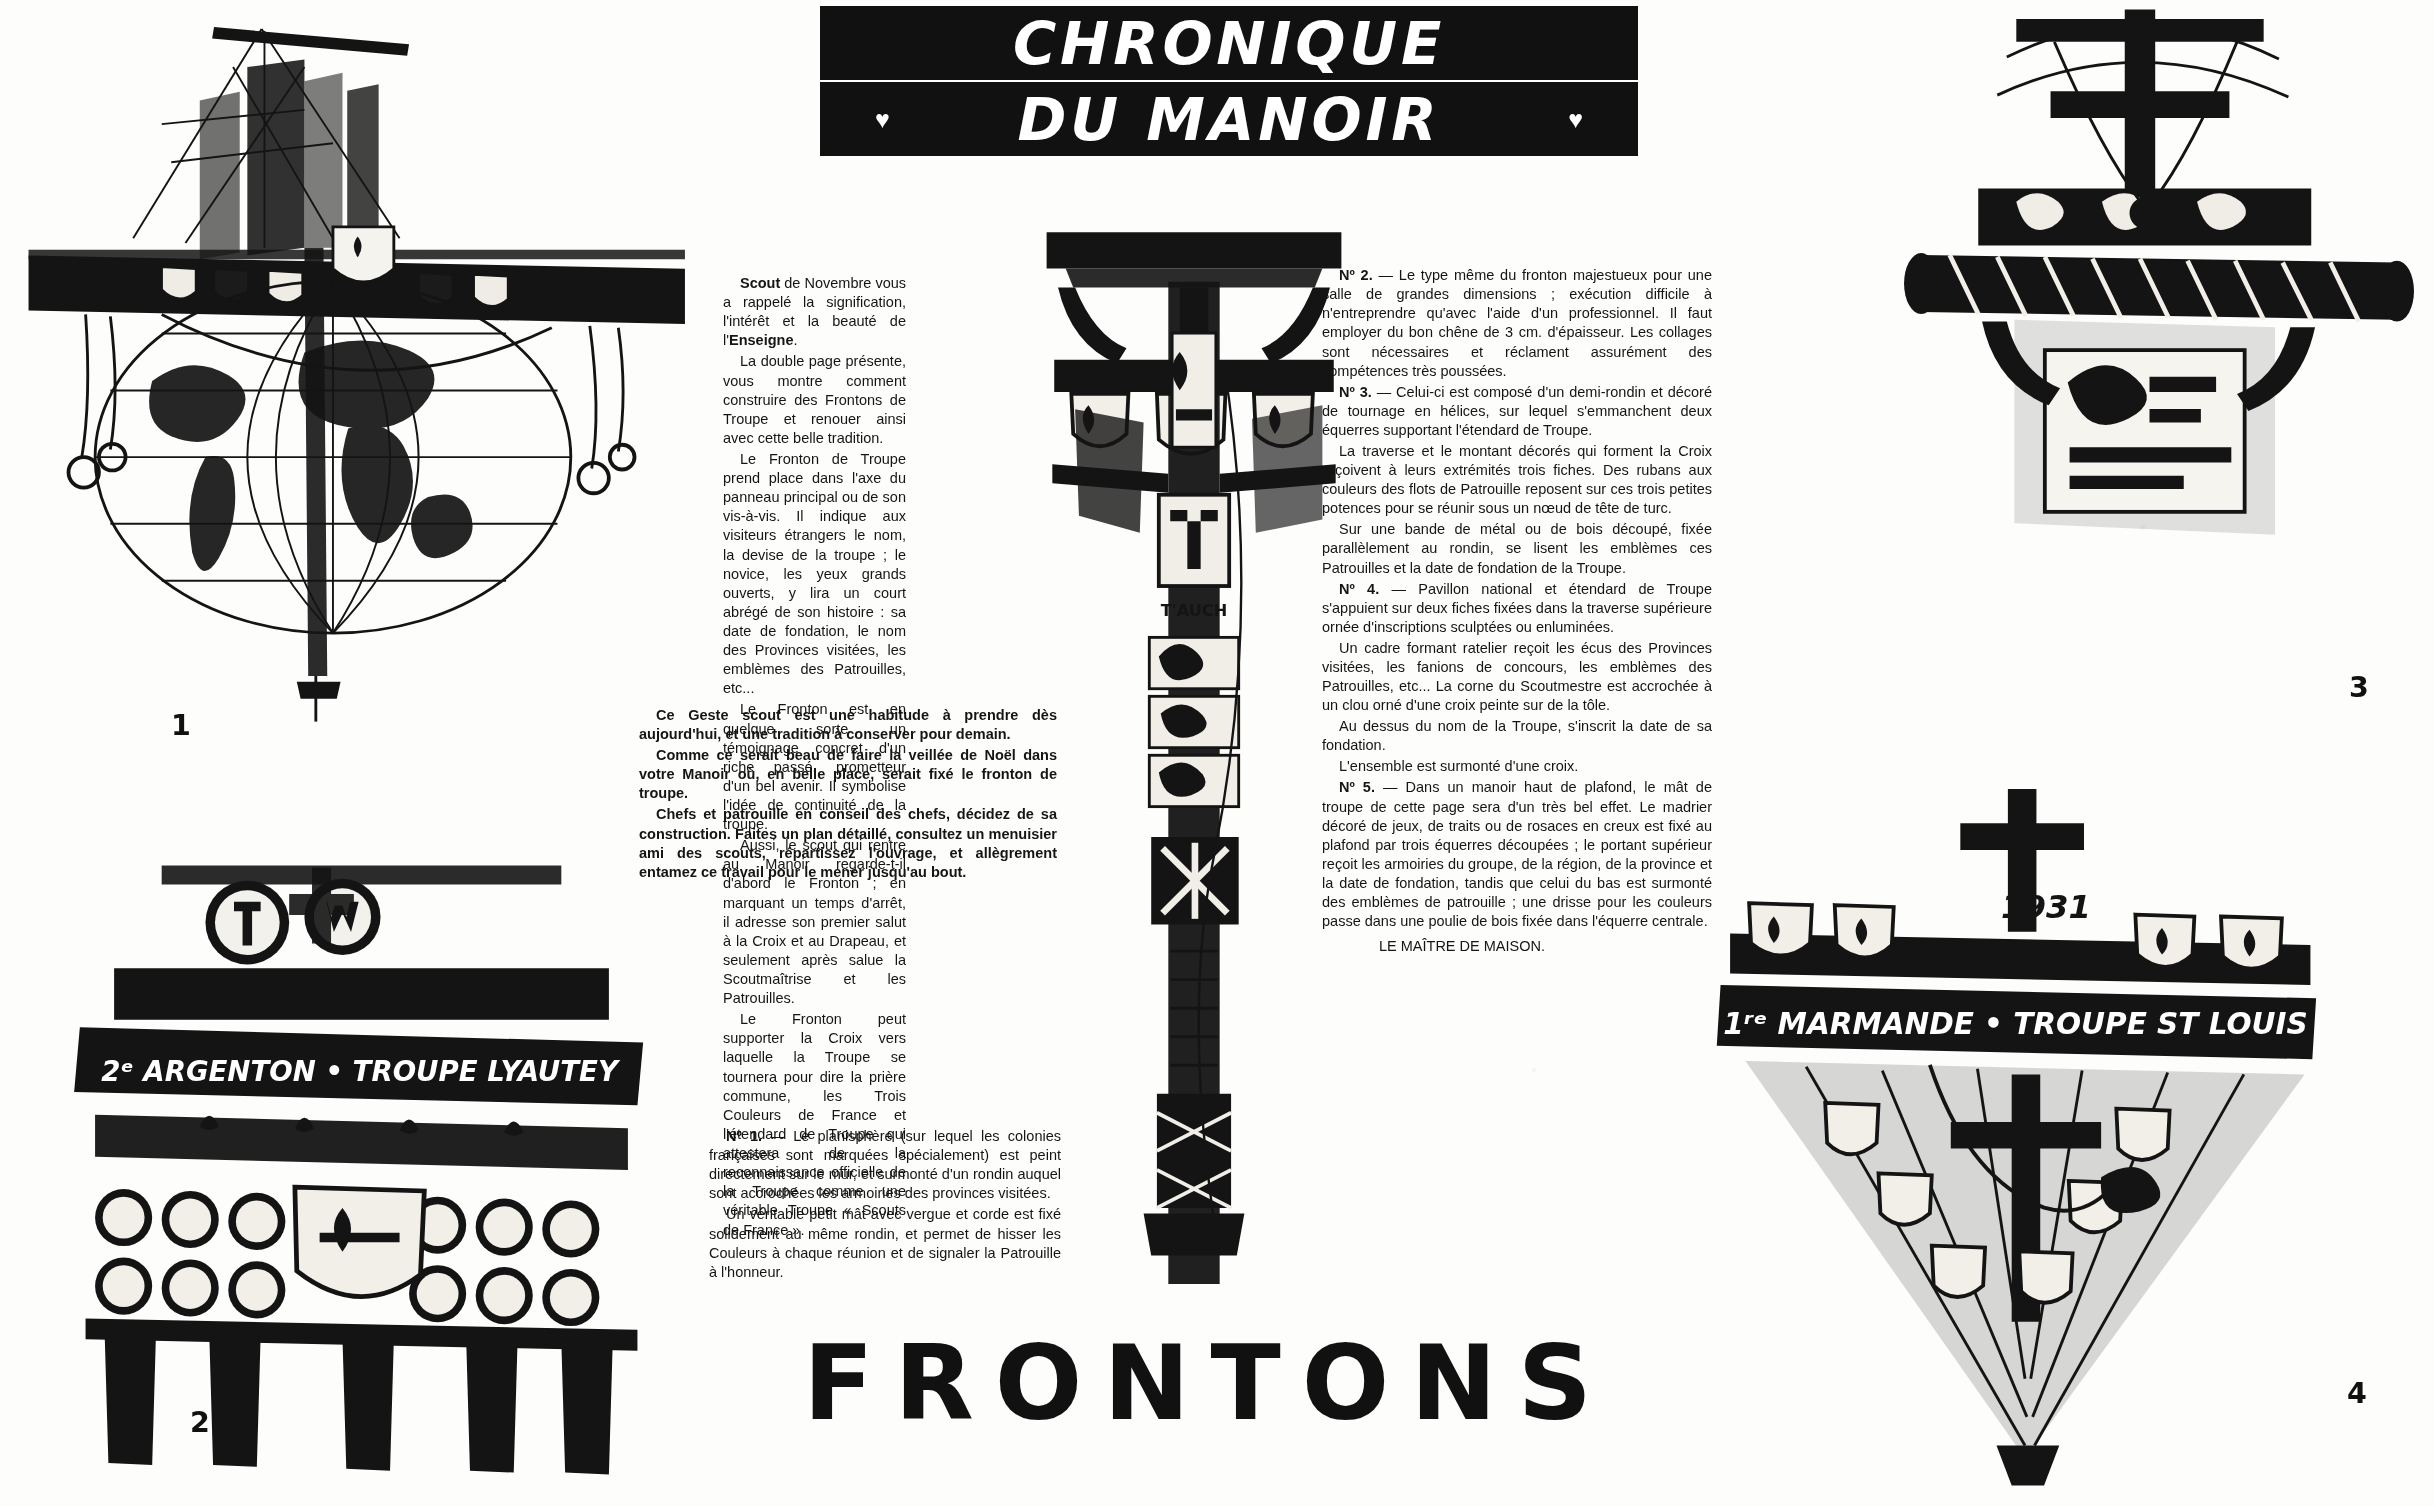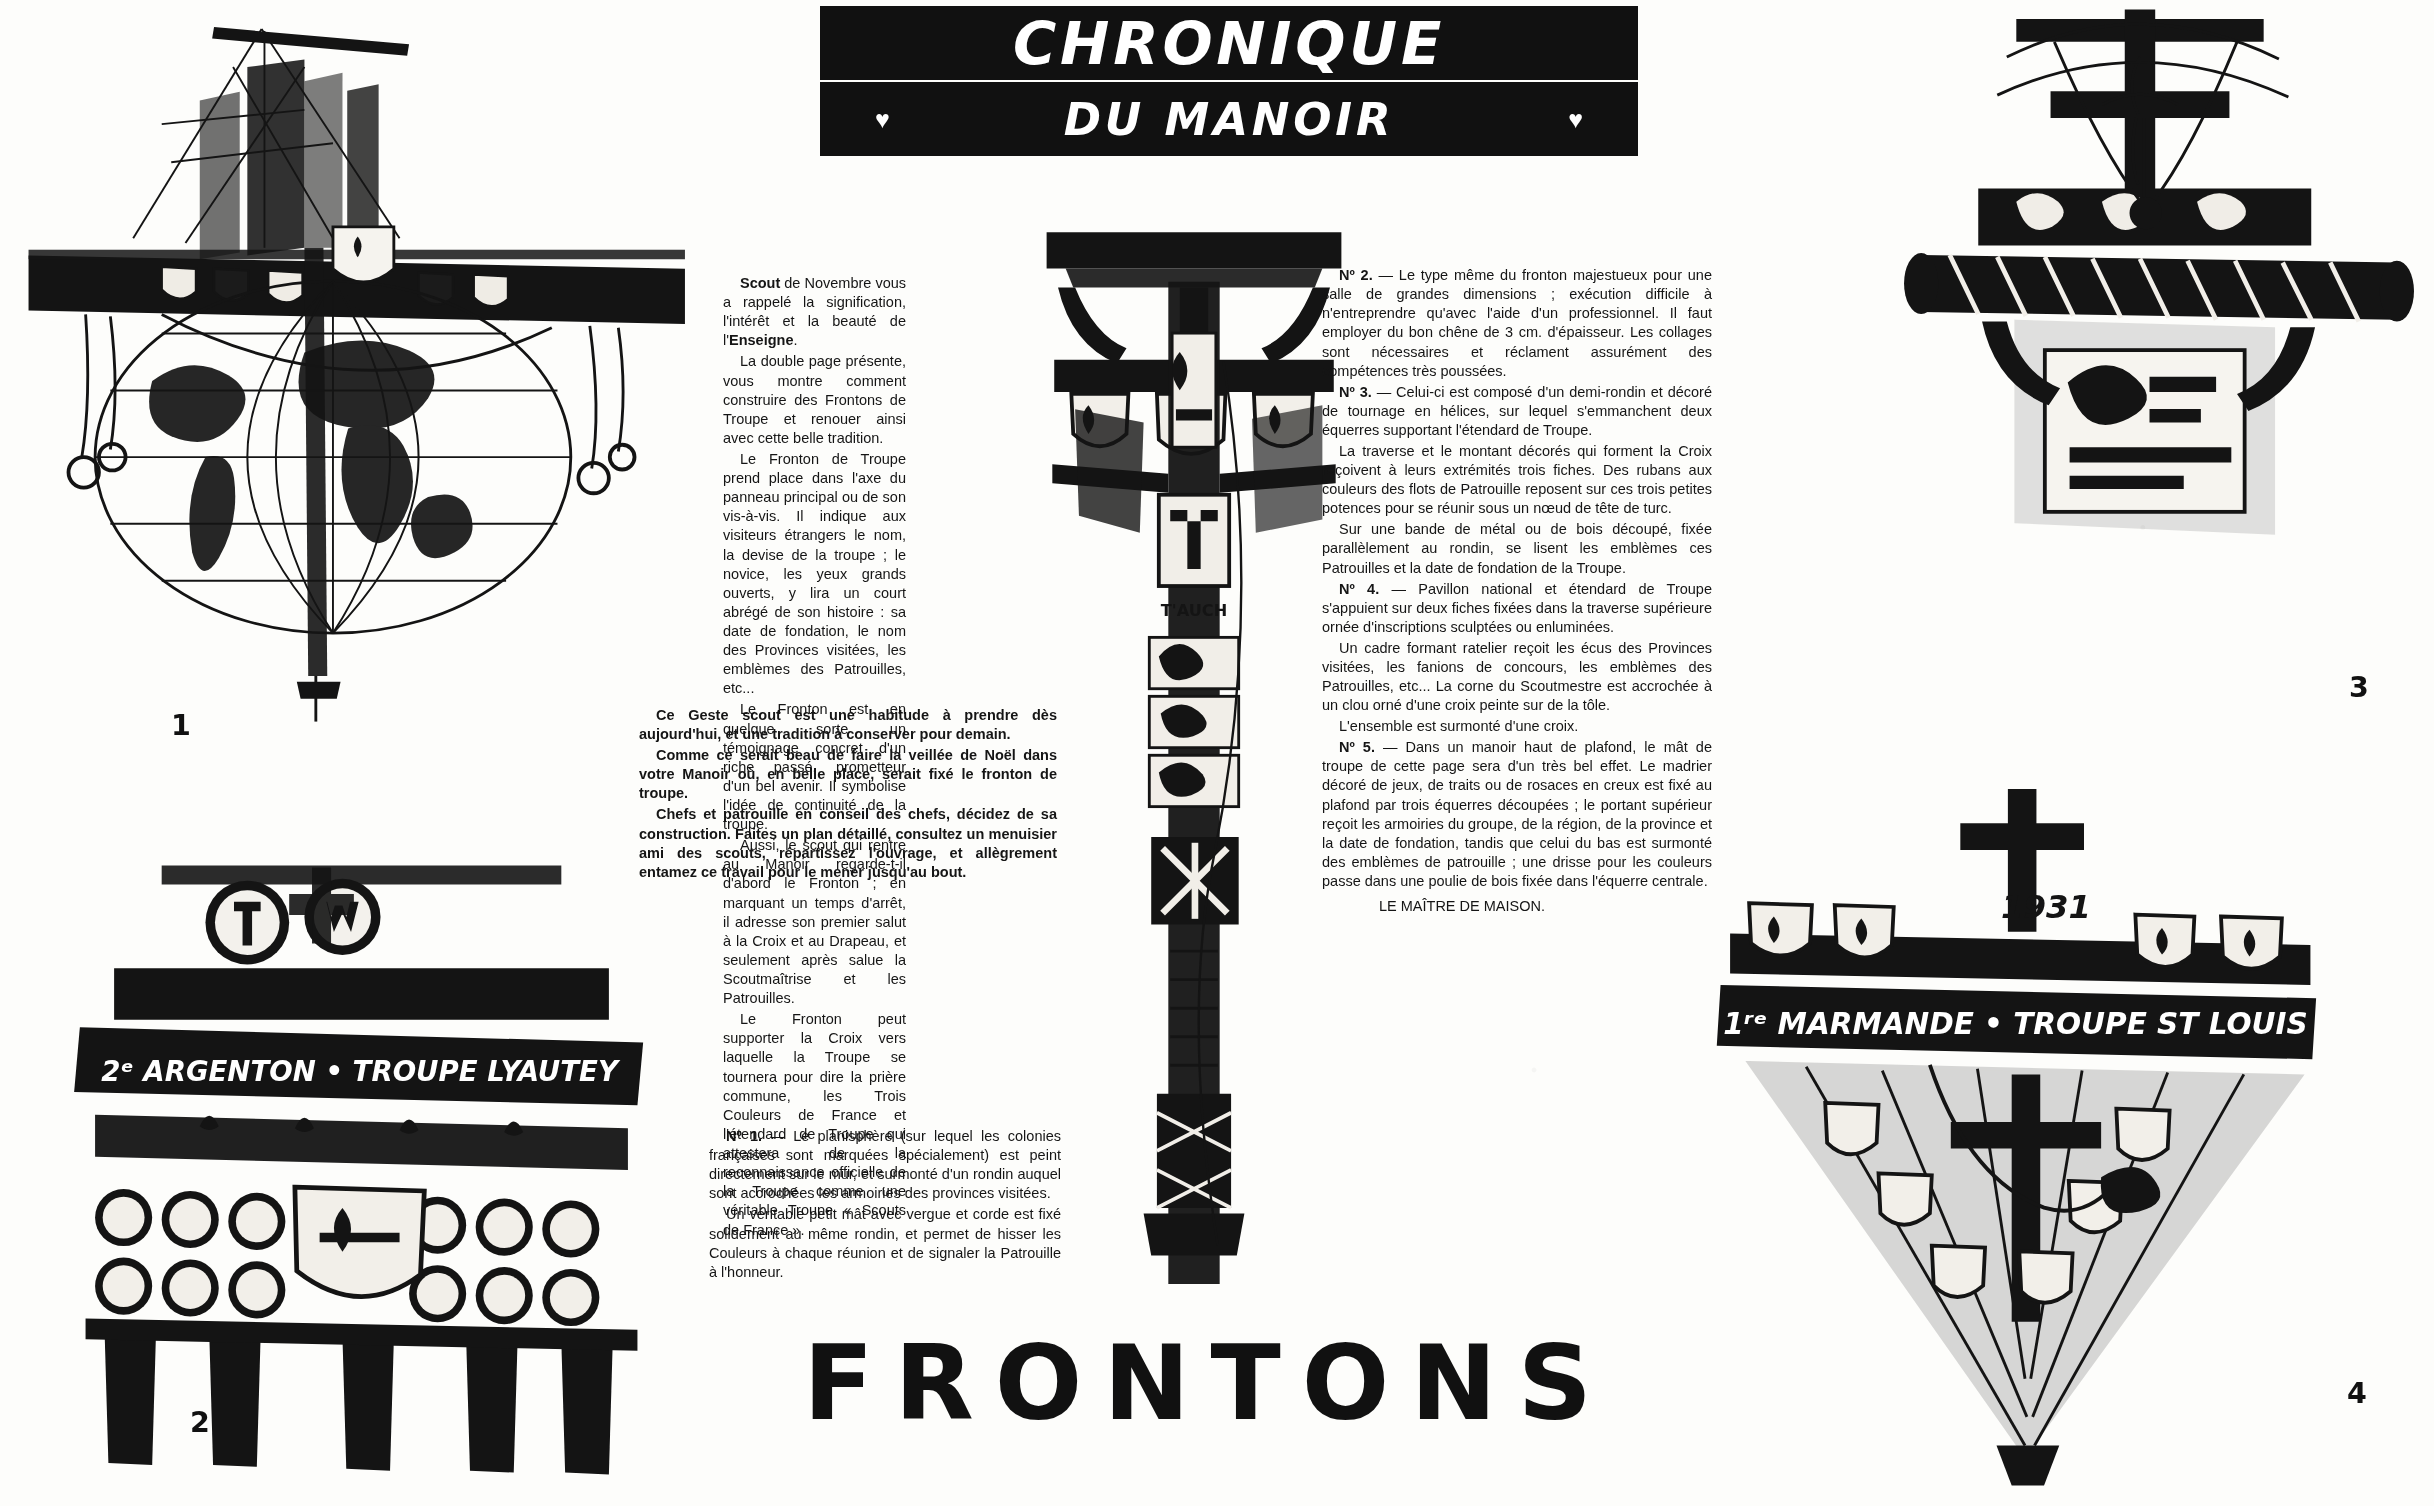--- a/index.html
+++ b/index.html
@@ -47,21 +47,21 @@
     text-align: center;
     color: #fff;
     font-family: "DejaVu Sans", sans-serif;
     font-weight: bold;
     letter-spacing: 3.8px;
     font-style: italic;
     text-transform: uppercase;
     white-space: nowrap;
   }
   .mast-line.l1 { top: 9.5px; font-size: 59px; line-height: 67px; }
-  .mast-line.l2 { top: 86px; font-size: 45px; line-height: 67px; }
+  .mast-line.l2 { top: 86px; font-size: 59px; line-height: 67px; }
   .heart {
     position: absolute;
     color: #fff;
     font-size: 25px;
     top: 105px;
   }
   .heart.left { left: 55px; }
   .heart.right { right: 55px; }
 
   
@@ -498,20 +498,21 @@
   </div>
 
   <div class="col" id="col-right">
     <div>
         <p><b>Nº 2.</b> — Le type même du fronton majestueux pour une salle de grandes dimensions ; exécution difficile à n'entreprendre qu'avec l'aide d'un professionnel. Il faut employer du bon chêne de 3 cm. d'épaisseur. Les collages sont nécessaires et réclament assurément des compétences très poussées.</p>
         <p><b>Nº 3.</b> — Celui-ci est composé d'un demi-rondin et décoré de tournage en hélices, sur lequel s'emmanchent deux équerres supportant l'étendard de Troupe.</p>
         <p>La traverse et le montant décorés qui forment la Croix reçoivent à leurs extrémités trois fiches. Des rubans aux couleurs des flots de Patrouille reposent sur ces trois petites potences pour se réunir sous un nœud de tête de turc.</p>
         <p>Sur une bande de métal ou de bois découpé, fixée parallèlement au rondin, se lisent les emblèmes ces Patrouilles et la date de fondation de la Troupe.</p>
         <p><b>Nº 4.</b> — Pavillon national et étendard de Troupe s'appuient sur deux fiches fixées dans la traverse supérieure ornée d'inscriptions sculptées ou enluminées.</p>
         <p>Un cadre formant ratelier reçoit les écus des Provinces visitées, les fanions de concours, les emblèmes des Patrouilles, etc... La corne du Scoutmestre est accrochée à un clou orné d'une croix peinte sur de la tôle.</p>
+        <p>Au dessus du nom de la Troupe, s'inscrit la date de sa fondation.</p>
         <p>L'ensemble est surmonté d'une croix.</p>
         <p><b>Nº 5.</b> — Dans un manoir haut de plafond, le mât de troupe de cette page sera d'un très bel effet. Le madrier décoré de jeux, de traits ou de rosaces en creux est fixé au plafond par trois équerres découpées ; le portant supérieur reçoit les armoiries du groupe, de la région, de la province et la date de fondation, tandis que celui du bas est surmonté des emblèmes de patrouille ; une drisse pour les couleurs passe dans une poulie de bois fixée dans l'équerre centrale.</p>
       </div>
     <div class="sig">LE MAÎTRE DE MAISON.</div>
   </div>
 
   <div class="frontons-title">FRONTONS</div>
 
 </div>
 

